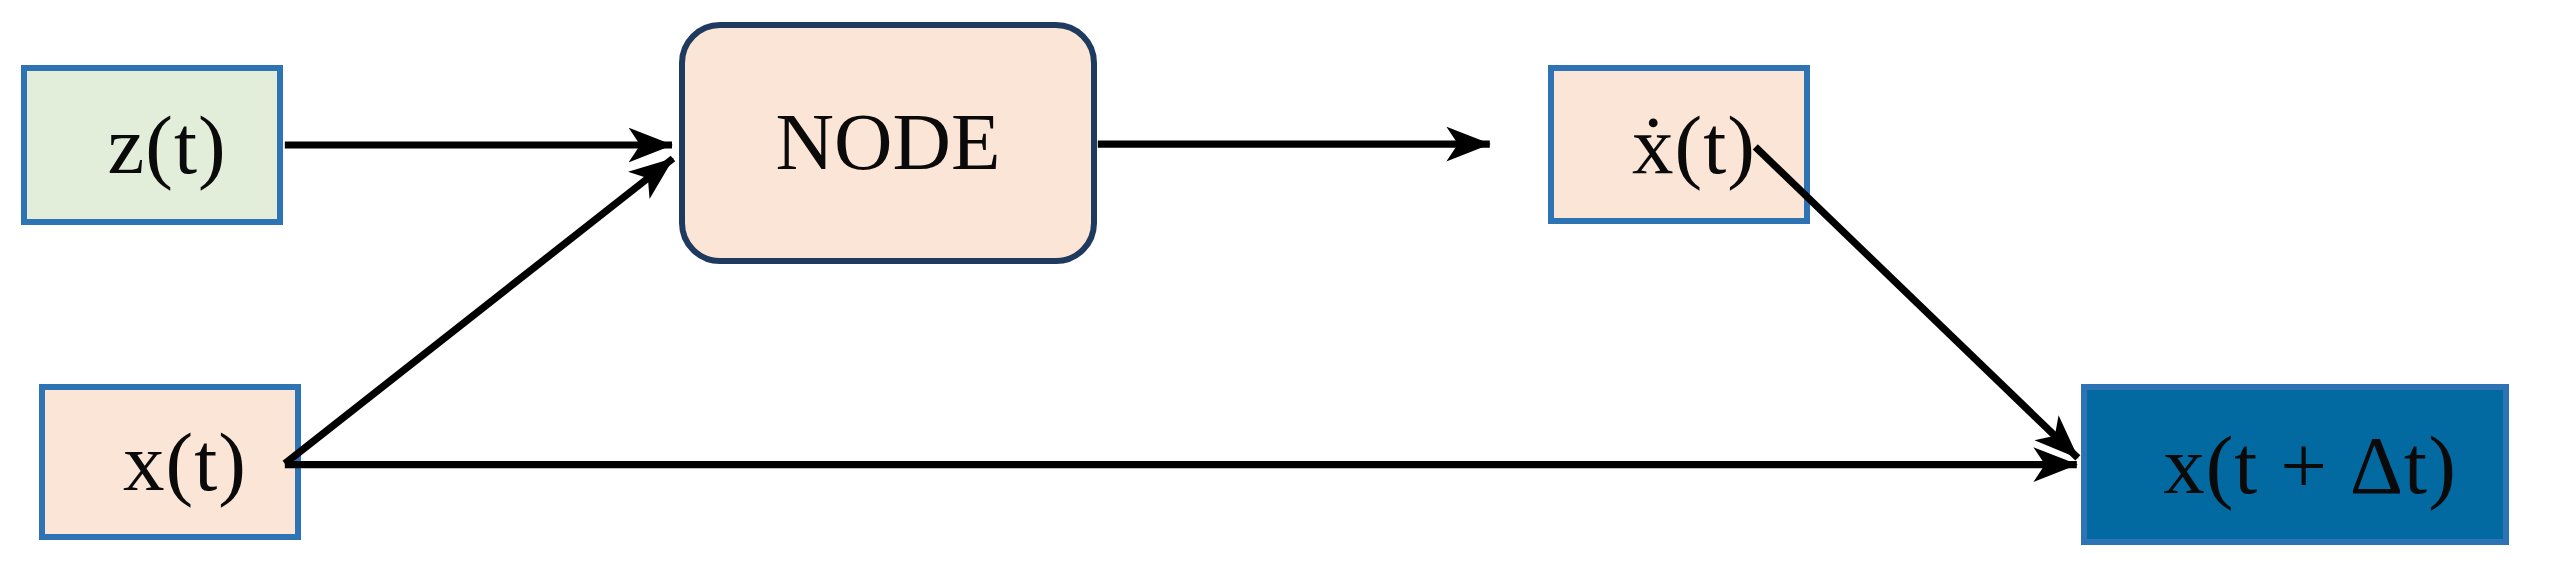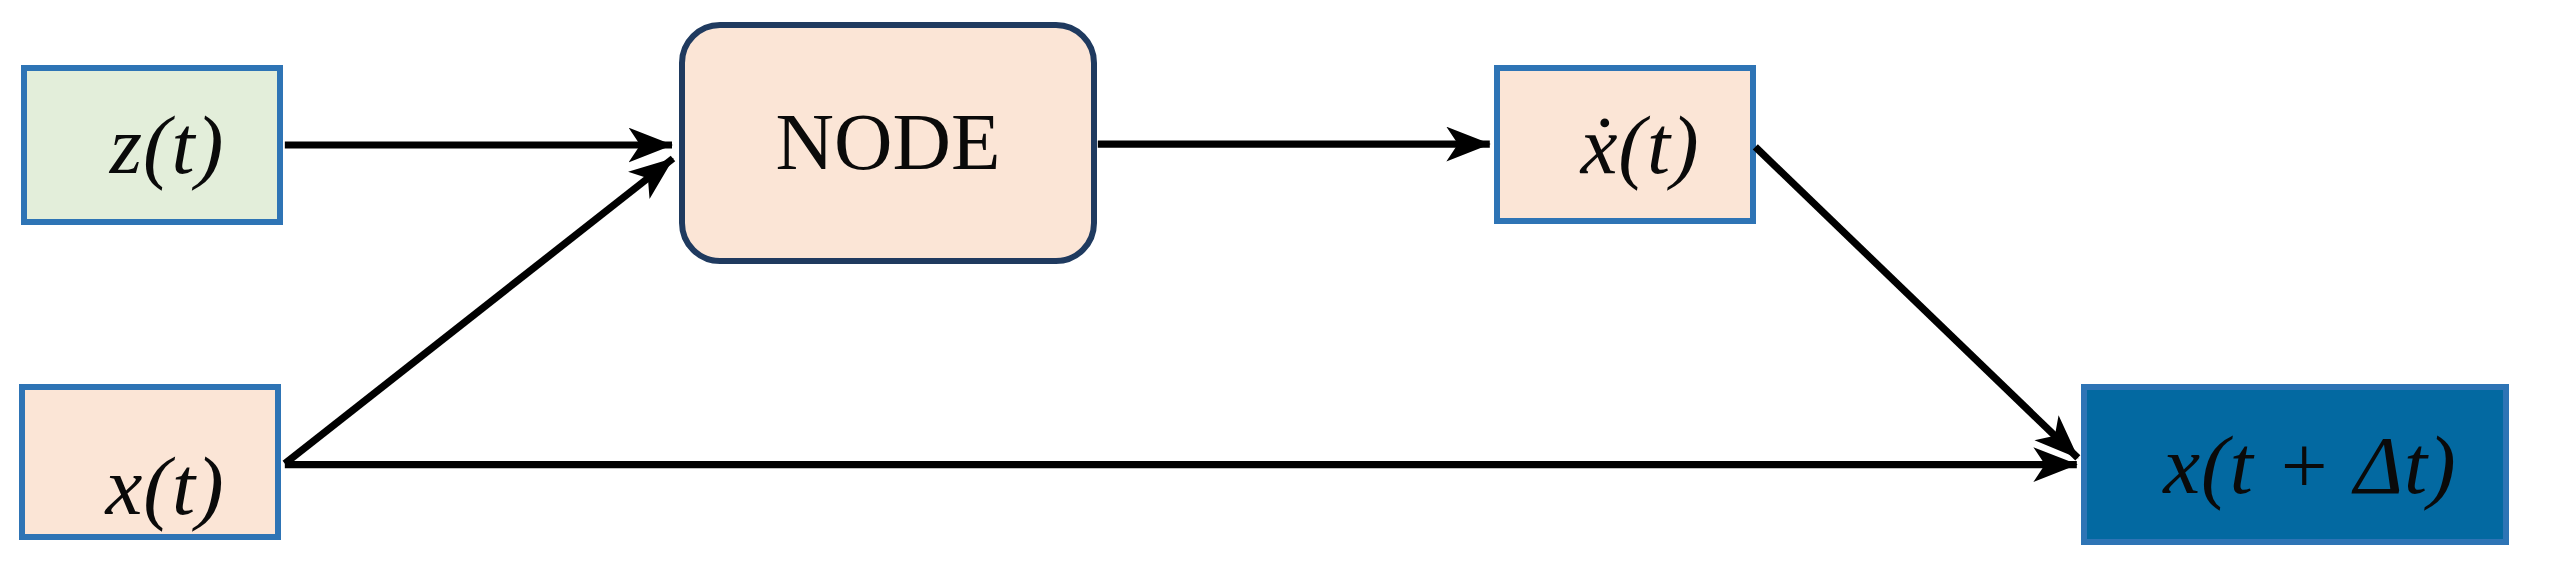--- a/index.html
+++ b/index.html
@@ -13,29 +13,28 @@
   .node {
     position:absolute;
     box-sizing:border-box;
     border:6.8px solid #2e74b5;
     display:flex;
     align-items:center;
     justify-content:center;
     color:#0a0a0a;
   }
   .math-label {
-    font-style:italic;
     font-size:83px;
     white-space:pre;
     letter-spacing:1px;
     margin-left:30px;
   }
   .node-z   { left:21px;   top:65px;  width:262px; height:160px; }
-  .node-x   { left:19px;   top:384px; width:262px; height:156px;align-items:flex-end; }
-  .node-xd  { left:1494px; top:65px;  width:262px; height:159px; }
+  .node-x   { left:39px;   top:384px; width:262px; height:156px; }
+  .node-xd  { left:1548px; top:65px;  width:262px; height:159px; }
   .node-xdt { left:2081px; top:384px; width:428px; height:161px; }
   .node-blocks {
     left:679px; top:22px; width:418px; height:242px;
     border-radius:41px;
     border-width:6.8px;
     flex-direction:column;
     font-style:normal;
     font-size:81px;
     line-height:1.16;
     gap:48px;

